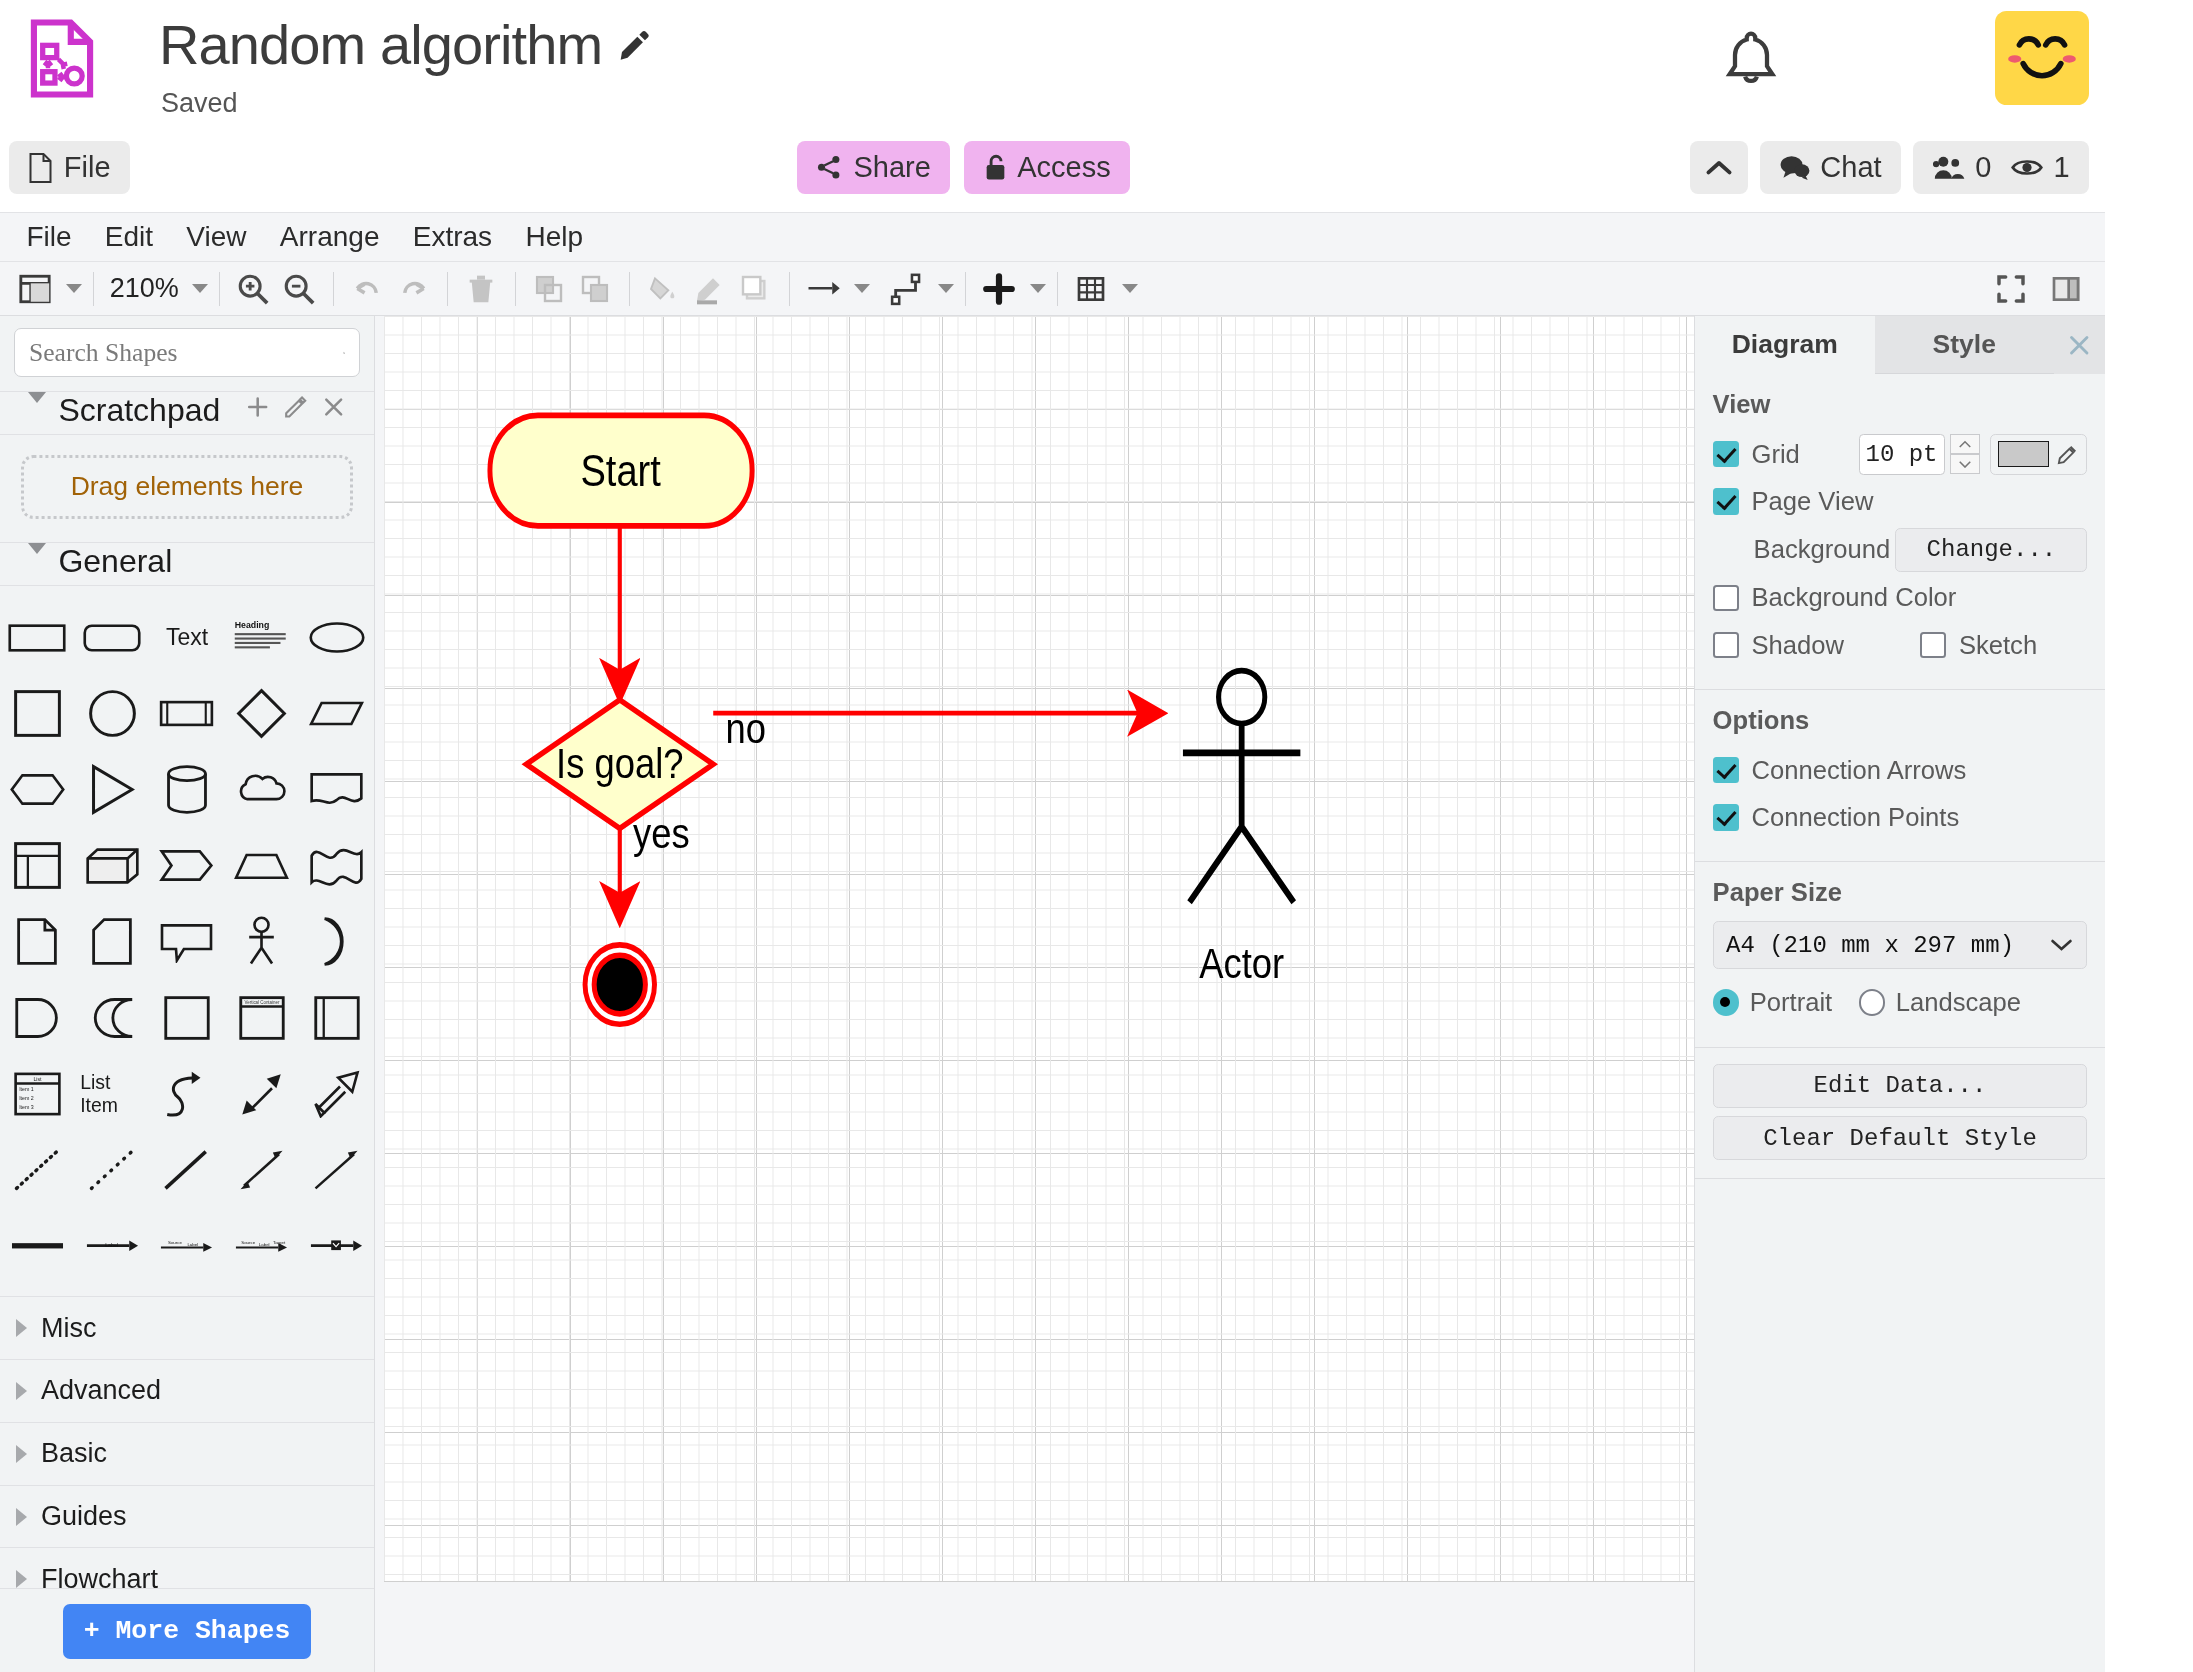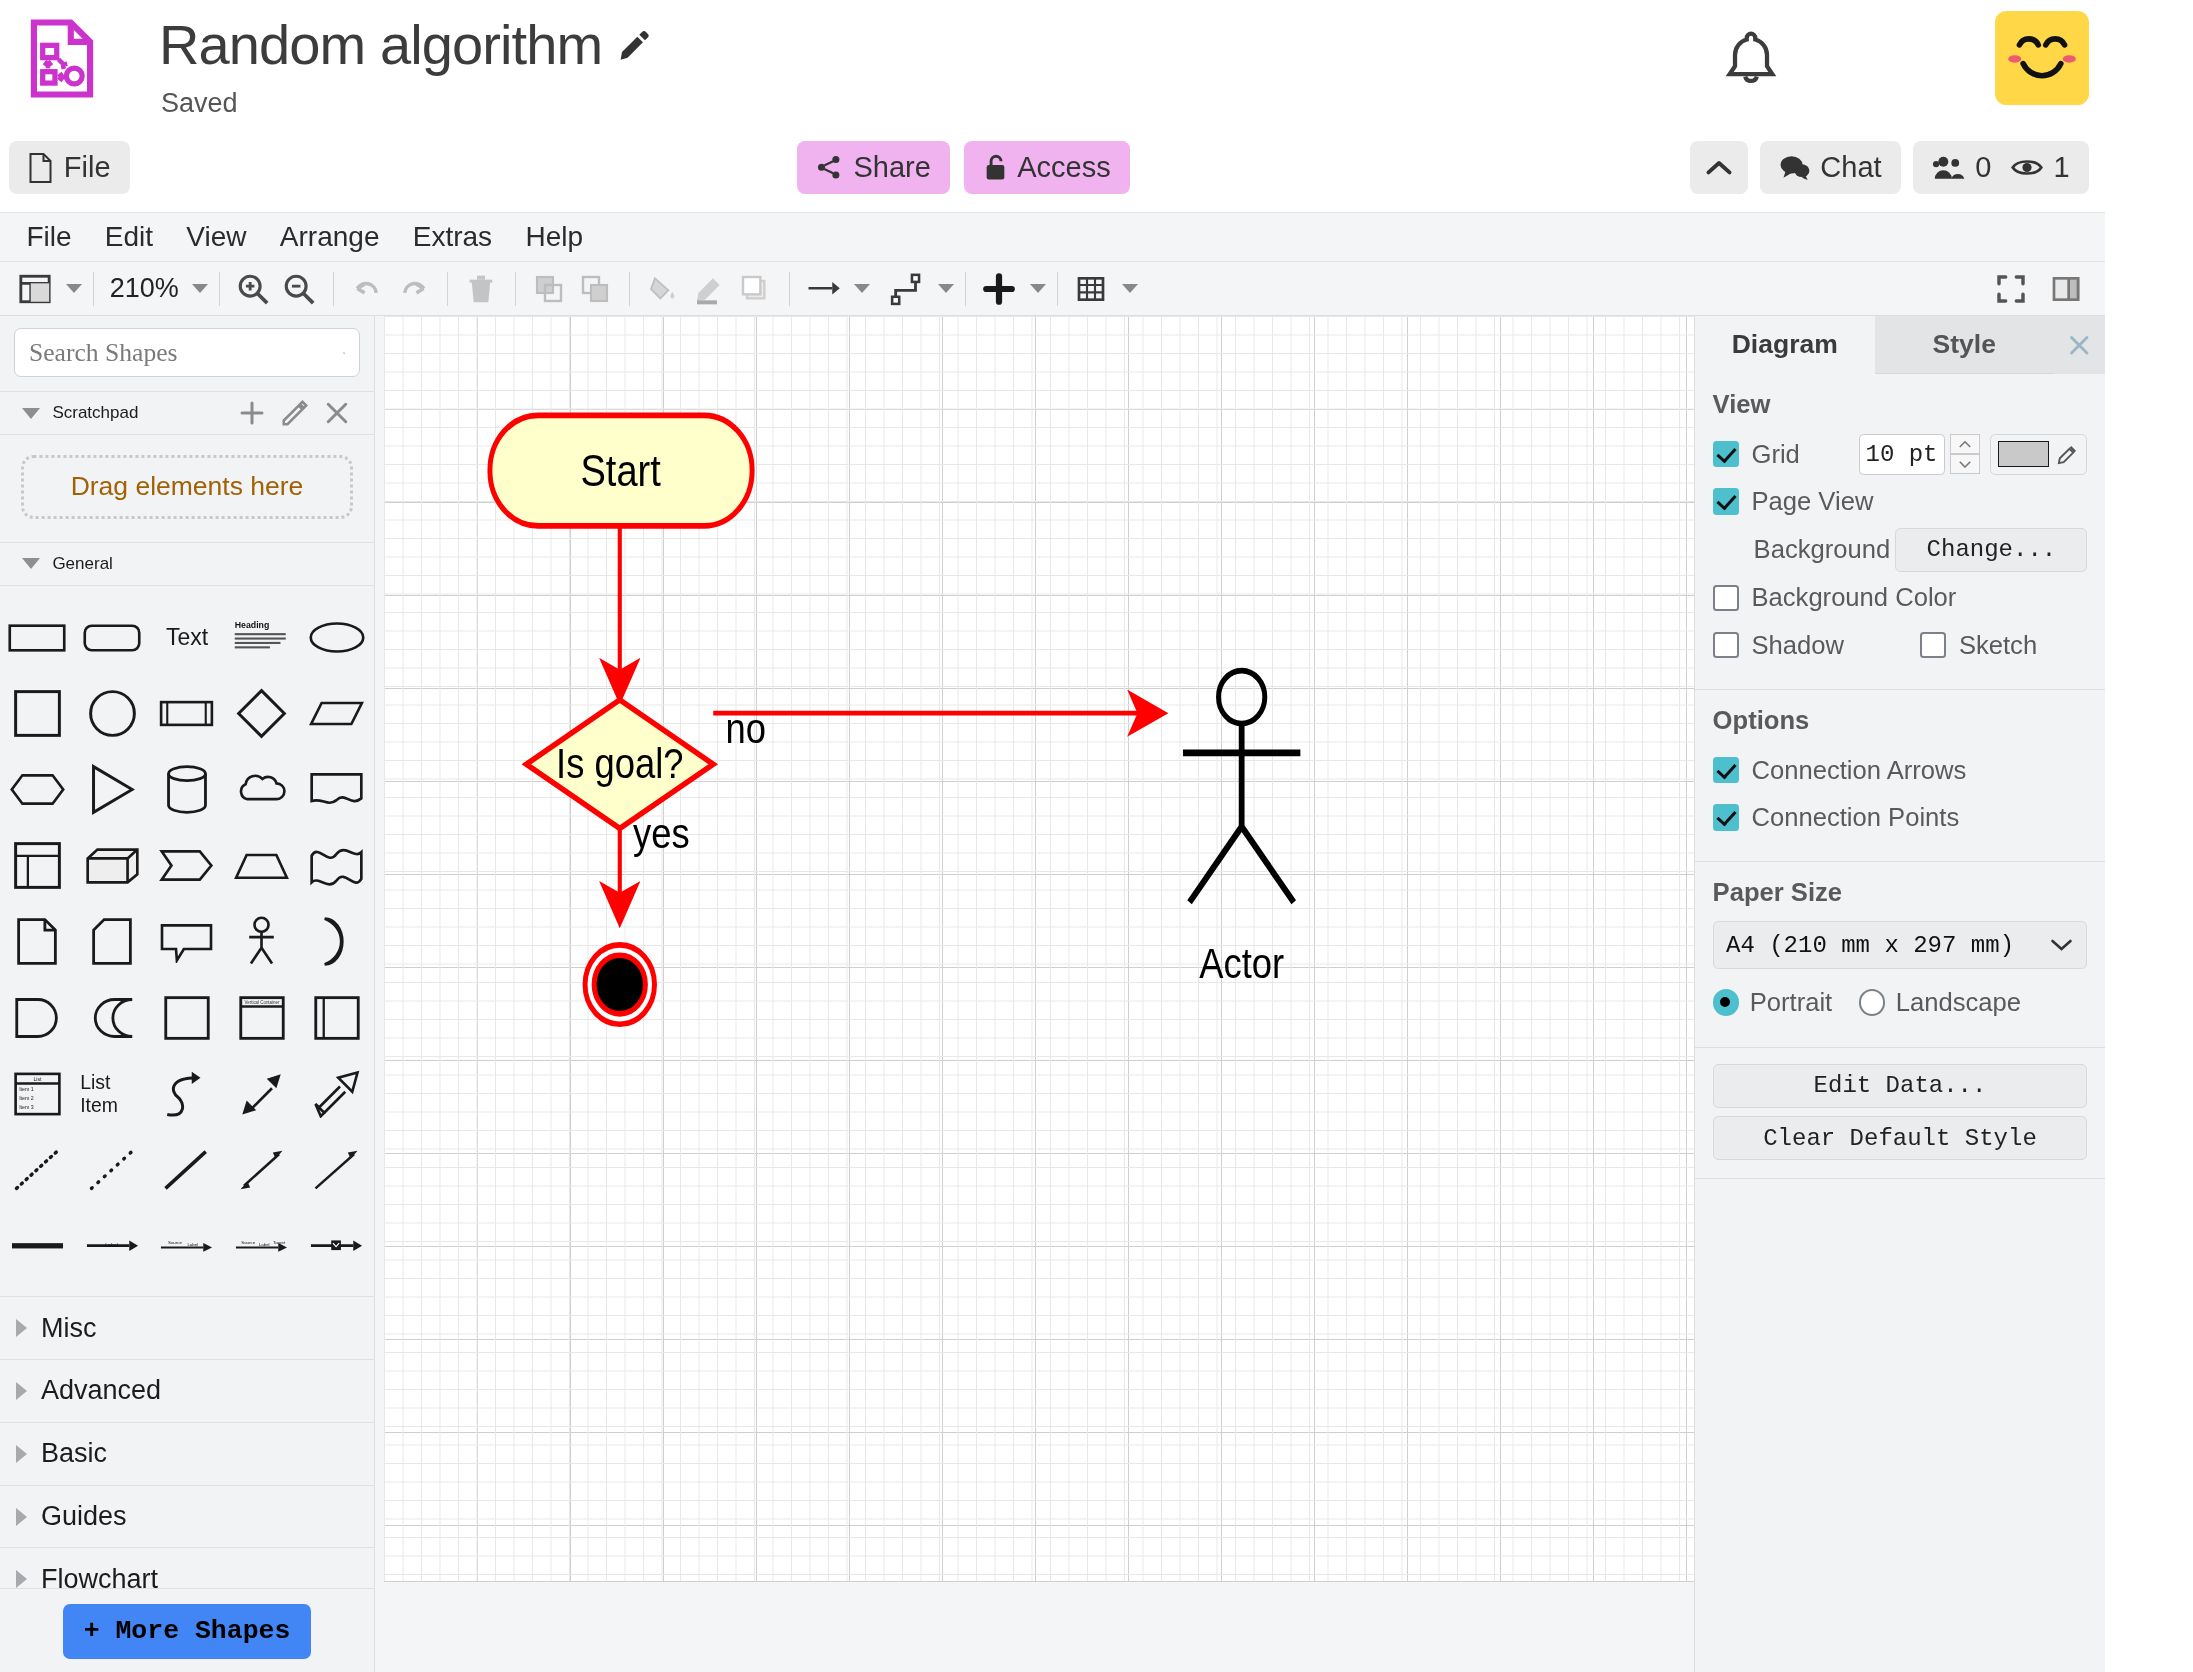--- a/index.html
+++ b/index.html
@@ -84,23 +84,23 @@
   .search-box {
     position: relative; background: #fff; border: 0.9px solid #d0d2d5; border-radius: 7px;
     height: 49px; display: flex; align-items: center; padding: 0 14px;
   }
   .search-box input {
     border: none; outline: none; flex: 1; font-size: 25.6px;
     font-family: Liberation Serif, serif; color: #0c4a6e; background: transparent;
   }
   .search-box input::placeholder { color: #7a7a7a; }
   .sec-head {
-    height: 55px; display: flex; align-items: center; gap: 12.4px; padding: 0 22px;
+    height: 55px; display: flex; gap: 12.4px; padding: 0 28px;
     border-top: 0.9px solid #e0e1e4; border-bottom: 0.9px solid #e0e1e4;
-    font-size: 17px; color: #1c1c1c; cursor: pointer; background: #f1f3f4;
+    font-size: 32px; color: #1c1c1c; cursor: pointer; background: #f1f3f4;
   }
   .tri-down { width: 0; height: 0; border-left: 9.7px solid transparent; border-right: 9.7px solid transparent; border-top: 11.5px solid #8d8f92; }
   .tri-right { width: 0; height: 0; border-top: 9.7px solid transparent; border-bottom: 9.7px solid transparent; border-left: 11.5px solid #a7a9ac; }
   .sec-head .spacer { flex: 1; }
   .sec-ico { width: 30px; height: 30px; cursor: pointer; opacity: .65; }
   .scratch-area { padding: 19.4px 21px 23px 21px; }
   .dropzone {
     border: 3.5px dotted #c6c8cb; border-radius: 12.4px; height: 64px;
     display: flex; align-items: center; justify-content: center;
     font-size: 26.5px; color: #a16207;
@@ -111,21 +111,21 @@
   .cat-row {
     height: 79px; display: flex; align-items: center; gap: 14px; padding: 0 16px;
     border-top: 0.9px solid #e0e1e4; font-size: 27px; color: #1c1c1c; cursor: pointer;
   }
   .more-shapes-wrap {
     position: absolute; bottom: 0; left: 0; right: 0; height: 85px;
     background: #f1f3f4; display: flex; align-items: center; justify-content: center;
     border-top: 0.9px solid #e0e1e4;
   }
   .more-shapes {
-    background: #4285f4; color: #000000; border: none; border-radius: 7px;
+    background: #4285f4; color: #ffffff; border: none; border-radius: 7px;
     height: 55px; padding: 0 21px; font-size: 26.5px; cursor: pointer;
     font-family: "Liberation Mono", monospace; font-weight: bold;
   }
 
   
   .canvas-col { flex: 1 1 auto; display: flex; flex-direction: column; min-width: 0; background: #f4f5f7; }
   .canvas {
     flex: 1 1 auto; position: relative; overflow: hidden; background: #f4f5f7;
   }
   .page-sheet {

